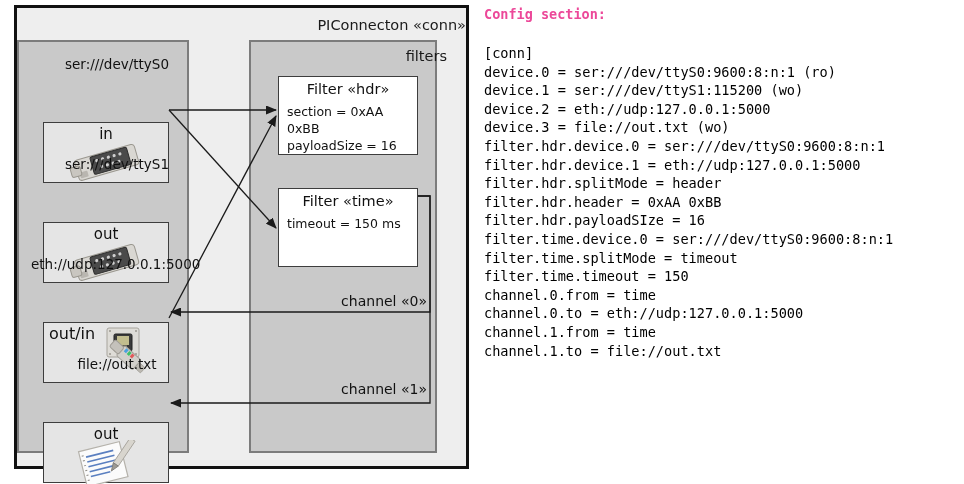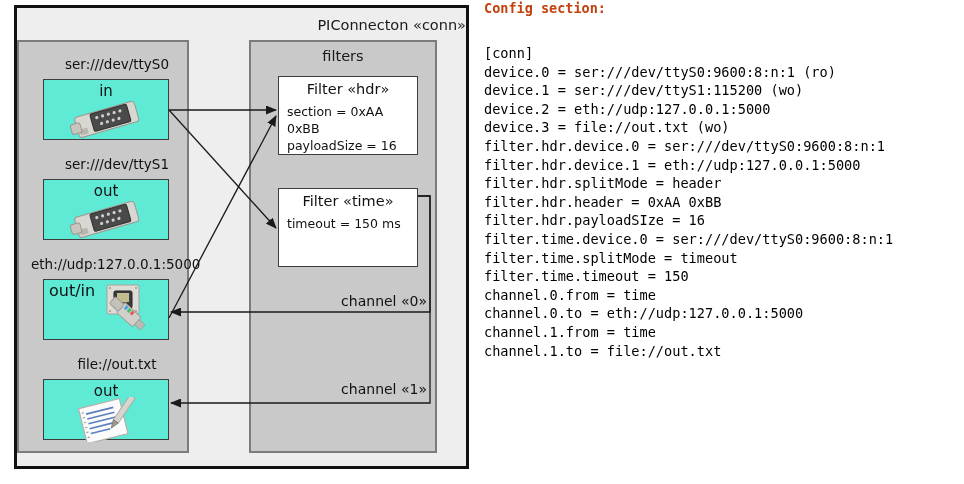--- a/index.html
+++ b/index.html
@@ -70,39 +70,41 @@
     top: 40px;
     width: 188px;
     height: 413px;
   }
 
   .panel-title {
     position: absolute;
     left: 0;
     top: 6px;
     width: 100%;
-    text-align: center;
+    text-align: right;
     font-size: 14.5px;
     color: #1a1a1a;
+    padding-left: 12px;
   }
 
   
   .dev-label {
     position: absolute;
     text-align: center;
     font-size: 13.5px;
     color: #111111;
     white-space: nowrap;
     margin-left: 14px;
   }
   .dev-box {
     position: absolute;
-    background: #5eead4;
+    background: #e5e5e5;
     border: 1.5px solid #3d3d3d;
     box-sizing: border-box;
+    margin-top: 43px;
   }
   .dev-dir {
     position: absolute;
     left: 0;
     top: 2px;
     width: 100%;
     text-align: center;
     font-size: 15px;
     color: #111111;
   }
@@ -160,25 +162,25 @@
   #config {
     position: absolute;
     left: 482px;
     top: 0px;
     width: 482px;
     height: 484px;
   }
   #config-heading {
     position: absolute;
     left: 2px;
-    top: 0;
+    top: 6px;
     font-family: "DejaVu Sans Mono", "Liberation Mono", monospace;
     font-weight: bold;
     font-size: 13.5px;
-    color: #c2410c;
+    color: #ec4899;
   }
   #config-body {
     position: absolute;
     left: 2px;
     top: 44px;
     font-family: "DejaVu Sans Mono", "Liberation Mono", monospace;
     font-size: 13.6px;
     line-height: 18.6px;
     color: #000000;
     white-space: pre;

